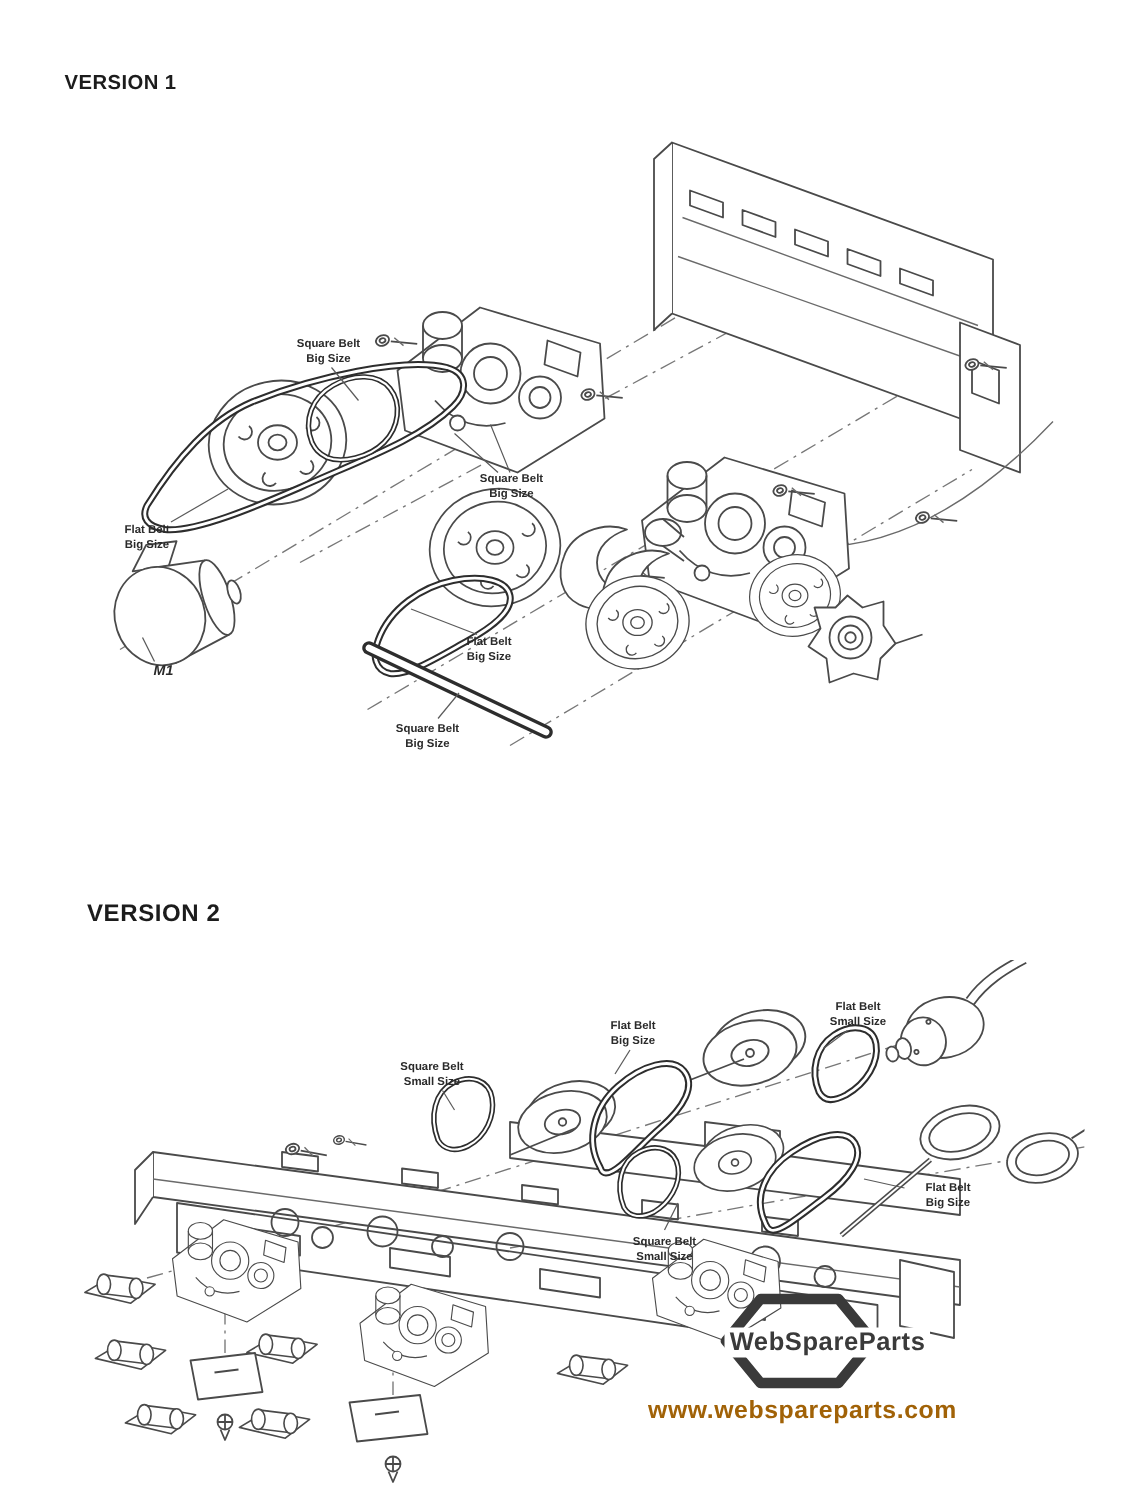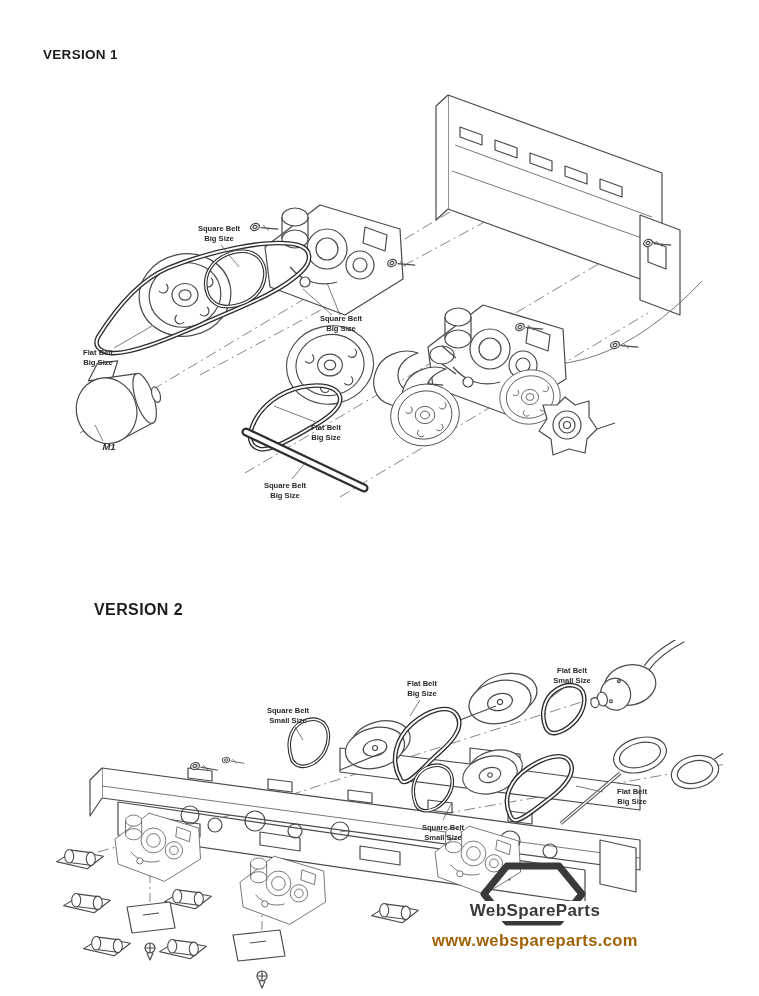--- a/index.html
+++ b/index.html
@@ -1,39 +1,39 @@
 <!DOCTYPE html>
 <html><head>
 <meta charset="utf-8">
 <style>
   html,body{margin:0;padding:0;background:#fff;}
   .page{position:relative;width:723px;height:996px;background:#ffffff;overflow:hidden;
         font-family:"Liberation Sans",sans-serif;color:#1c1c1c;}
   .abs{position:absolute;}
   .h1{left:43px;top:47px;font-size:13.5px;font-weight:bold;letter-spacing:.3px;}
   .intro{left:43px;top:88px;font-size:13.5px;font-weight:bold;line-height:17px;}
-  .h2{left:58px;top:601px;font-size:16px;font-weight:bold;letter-spacing:.4px;margin-left:36px;}
+  .h2{left:58px;top:601px;font-size:16px;font-weight:bold;letter-spacing:.4px;}
   svg.diagram{position:absolute;}
   .v1{left:40px;top:75px;}
   .v2{left:40px;top:640px;}
   svg text{font-family:"Liberation Sans",sans-serif;}
   .dl{font-size:7.6px;font-weight:bold;fill:#2a2a2a;text-anchor:middle;}
   .m1{font-size:9.5px;font-style:italic;font-weight:bold;fill:#2a2a2a;text-anchor:middle;}
   .ldr{stroke:#5a5a5a;stroke-width:.8;fill:none;}
   .ln{stroke:#4a4a4a;stroke-width:1.2;fill:#fff;stroke-linejoin:round;}
   .lno{stroke:#4a4a4a;stroke-width:1.2;fill:none;stroke-linejoin:round;}
   .lt{stroke:#6a6a6a;stroke-width:.9;fill:none;}
   .dash{stroke:#777;stroke-width:.9;fill:none;stroke-dasharray:11 4 2 4;}
   .belt{stroke:#2d2d2d;stroke-width:4.6;fill:none;stroke-linejoin:round;stroke-linecap:round;}
   .beltc{stroke:#fff;stroke-width:1.9;fill:none;stroke-linejoin:round;stroke-linecap:round;}
   .sbelt{stroke:#2d2d2d;stroke-width:3.6;fill:none;stroke-linejoin:round;stroke-linecap:round;}
   .sbeltc{stroke:#fff;stroke-width:1.4;fill:none;stroke-linejoin:round;stroke-linecap:round;}
   .logo{left:450px;top:856px;width:170px;height:78px;}
   .hex{position:absolute;left:26px;top:3px;width:114px;height:70px;}
-  .logo-text-row{position:absolute;left:0;right:0;top:45px;text-align:center;}
+  .logo-text-row{position:absolute;left:0;right:0;top:29px;text-align:right;}
   .logo-text{display:inline-block;background:#fff;padding:0 3px;font-weight:bold;
              font-size:17px;letter-spacing:.4px;color:#3a3a3a;}
   .website{left:424px;top:931px;width:222px;text-align:center;font-weight:bold;
            font-size:16.5px;letter-spacing:.4px;color:#a16207;}
 </style>
 </head>
 <body>
 
 <div class="page">
 

